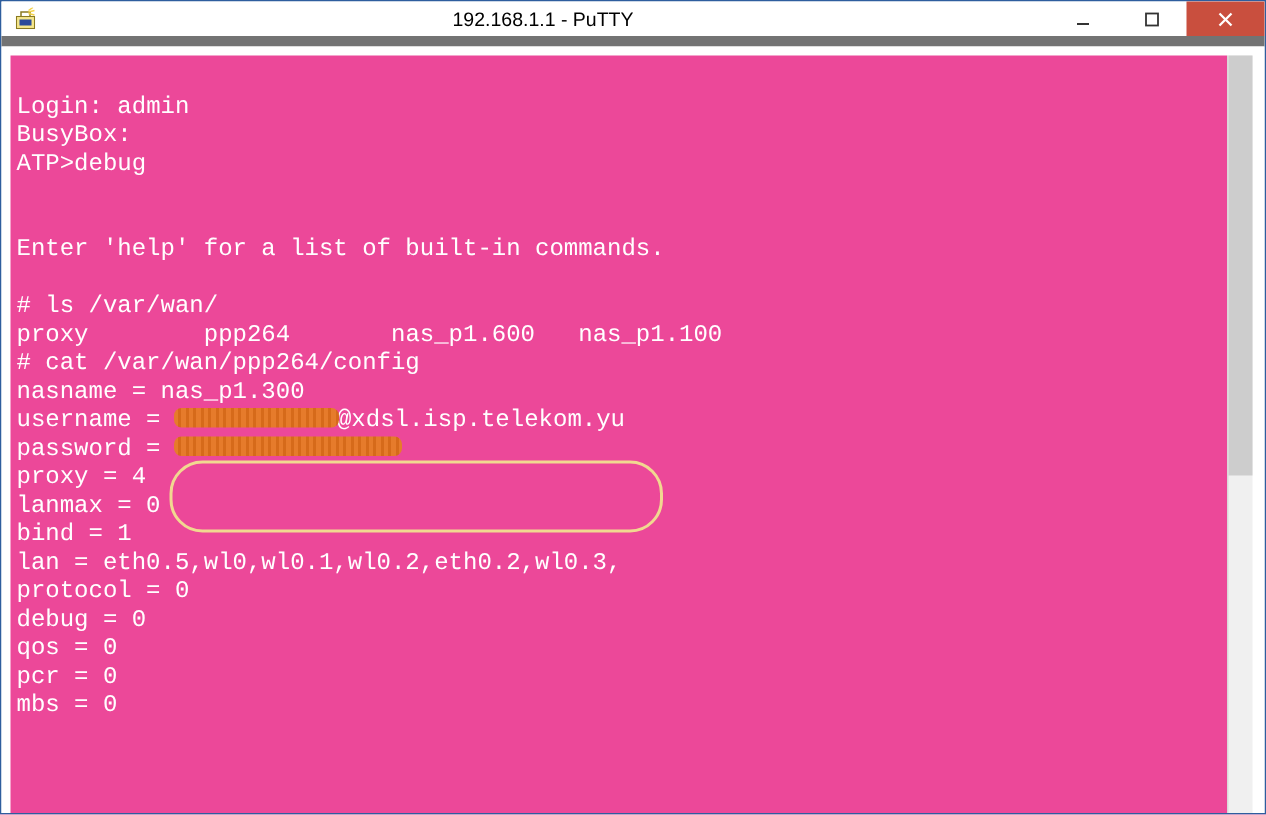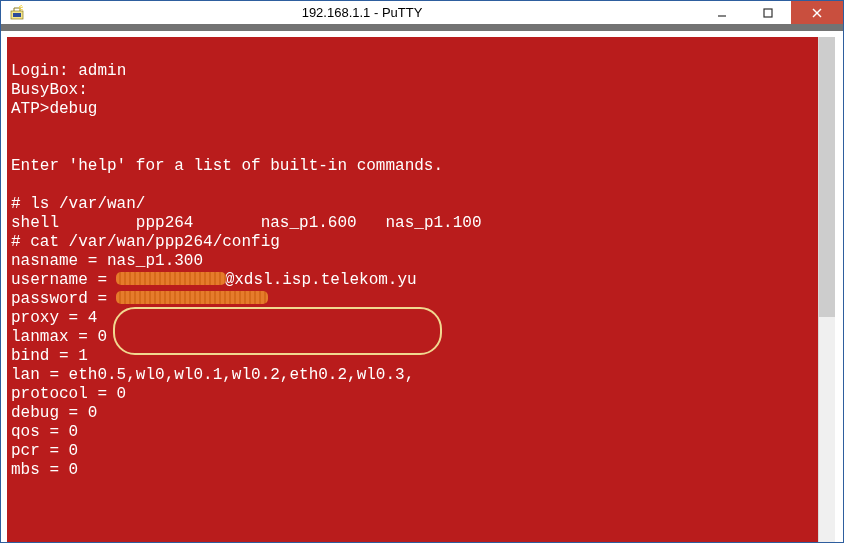--- a/index.html
+++ b/index.html
@@ -73,21 +73,21 @@
       stroke-width: 1.5;
     }
     .terminal-wrap {
       flex: 1;
       position: relative;
       background: #fff;
       padding: 6px 8px 0 6px;
       display: flex;
     }
     .terminal {
-      background: #b91c1c;
+      background: #ec4899;
       color: #fff;
       font-family: "Courier New", Courier, monospace;
       font-size: 16px;
       line-height: 19px;
       padding: 6px 0 0 4px;
       flex: 1;
       overflow: hidden;
       position: relative;
     }
     .scrollbar {
@@ -175,21 +175,21 @@
     <div class="terminal">
       <div class="line"></div>
       <div class="line"><span>Login: </span><span>admin</span></div>
       <div class="line"><span>BusyBox:</span></div>
       <div class="line"><span>ATP&gt;</span><span>debug</span></div>
       <div class="line"></div>
       <div class="line"></div>
       <div class="line"><span>Enter 'help' for a list of built-in commands.</span></div>
       <div class="line"></div>
       <div class="line"><span># ls /var/wan/</span></div>
-      <div class="line"><span>shell</span><span>        </span><span>ppp264</span><span>       </span><span>nas_p1.600</span><span>   </span><span>nas_p1.100</span></div>
+      <div class="line"><span>proxy</span><span>        </span><span>ppp264</span><span>       </span><span>nas_p1.600</span><span>   </span><span>nas_p1.100</span></div>
       <div class="line"><span># cat /var/wan/ppp264/config</span></div>
       <div class="line"><span>nasname = nas_p1.300</span></div>
       <div class="line"><span>username = </span><span class="redact" style="width:108px"></span><span>@xdsl.isp.telekom.yu</span></div>
       <div class="line"><span>password = </span><span class="redact" style="width:150px"></span></div>
       <div class="line"><span>proxy = 4</span></div>
       <div class="line"><span>lanmax = 0</span></div>
       <div class="line"><span>bind = 1</span></div>
       <div class="line"><span>lan = eth0.5,wl0,wl0.1,wl0.2,eth0.2,wl0.3,</span></div>
       <div class="line"><span>protocol = 0</span></div>
       <div class="line"><span>debug = 0</span></div>

